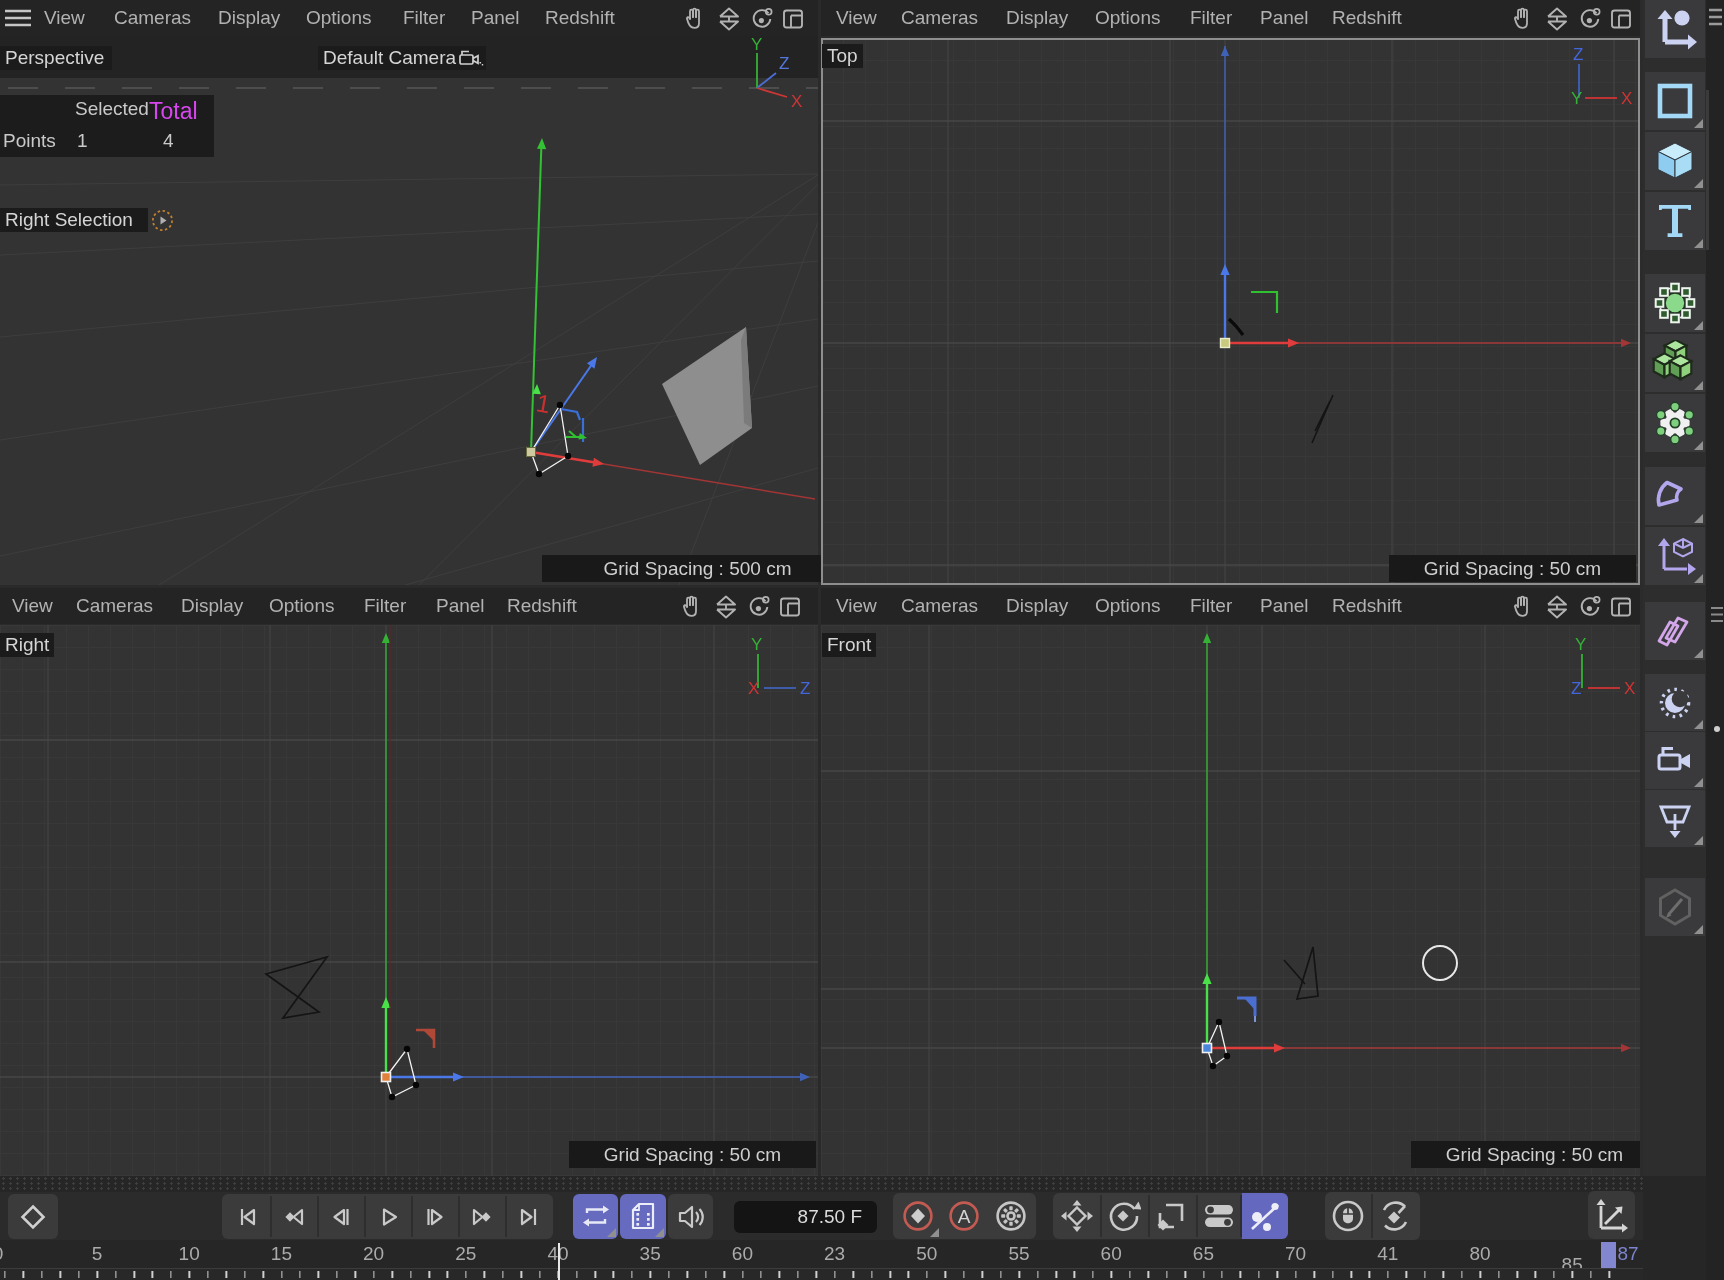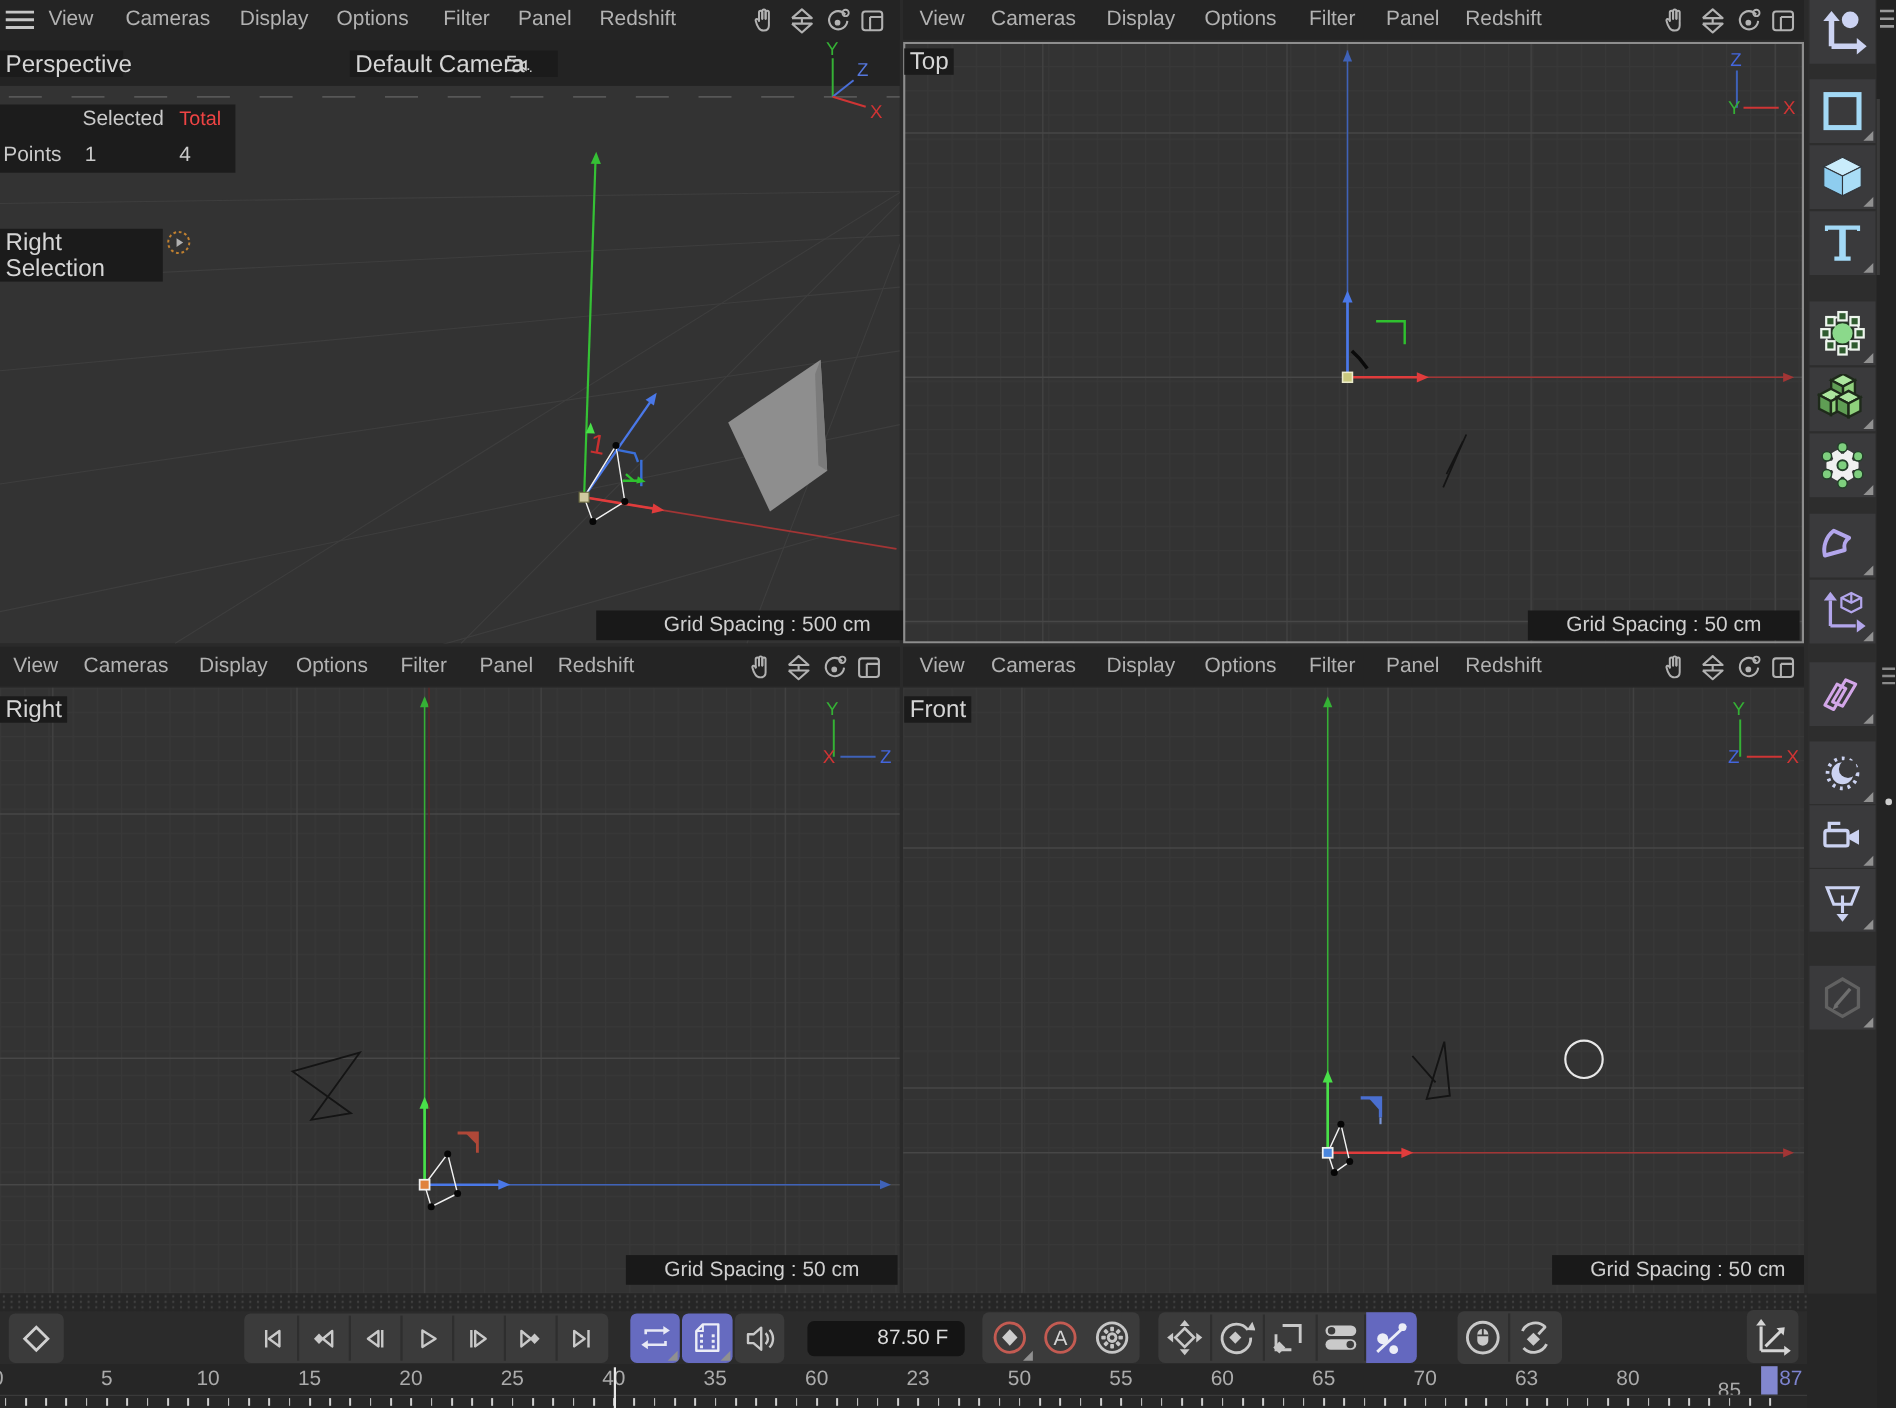--- a/index.html
+++ b/index.html
@@ -1,16 +1,16 @@
 <!DOCTYPE html>
 <html><head><meta charset="utf-8"><style>*{margin:0;padding:0;box-sizing:border-box}
 html,body{width:1724px;height:1280px;overflow:hidden;background:#2a2a2a;font-family:"Liberation Sans",sans-serif}
 .a{position:absolute}
 .mbar{position:absolute;left:0;width:100%;height:36px;background:#242424}
-.lab{position:absolute;background:#1b1b1b;color:#d5d5d5;font-size:22px;line-height:24px;padding:0 5px}
+.lab{position:absolute;background:#1b1b1b;color:#d5d5d5;font-size:19px;line-height:24px;padding:0 5px}
 .gsbox{position:absolute;background:#191919;color:#cfcfcf;font-size:19px;text-align:center;line-height:27px}
 .cell{position:absolute;left:1645px;width:60px;background:#3a3a3c}
 .cell svg{position:absolute;left:50%;top:50%;transform:translate(-50%,-50%)}
 .tri:after{content:"";position:absolute;right:2px;bottom:2px;border-style:solid;border-width:0 0 9px 9px;border-color:transparent transparent #909090 transparent}
 .tbtn{position:absolute;background:#3b3b3b;border-radius:6px}
 .num{position:absolute;top:0;transform:translateX(-50%);font-size:19px;color:#ababab}
 </style></head><body>
 
 <div id="root" class="a" style="width:1724px;height:1280px;background:#2a2a2a">
 <div class="a" style="left:0;top:0;width:1643px;height:1180px;background:#2a2a2a"></div>
@@ -97,21 +97,21 @@
         <circle cx="539" cy="396" r="3.2" fill="#060606"></circle>
         <rect x="526.5" y="369.5" width="9" height="9" fill="#cfc9a0" stroke="#6b6b40" stroke-width="1"></rect>
         <text x="537" y="334" fill="#c93030" font-size="25" font-family="Liberation Sans" transform="rotate(10 541 322)">1</text>
         <path d="M561 331L577 334L580 342" fill="none" stroke="#3a6fd8" stroke-width="2.2"></path>
         <path d="M583 340V364" stroke="#3a6fd8" stroke-width="2.2"></path>
         <path d="M566 359H584M569 353L576 359" fill="none" stroke="#2fc12f" stroke-width="2.2"></path>
         <path d="M0 0L-8 3.36V-3.36Z" transform="translate(587 360) rotate(12)" fill="#2fc12f"></path>
       </svg>
 <div class="a" style="left:0;top:95px;width:214px;height:62px;background:#1c1c1c"></div>
 <span class="a" style="left:75px;top:98px;font-size:19px;color:#c9c9c9">Selected</span>
-<span class="a" style="left:163px;top:98px;font-size:18px;color:#ef4444">Total</span>
+<span class="a" style="left:149px;top:98px;font-size:23px;color:#d946ef">Total</span>
 <span class="a" style="left:3px;top:130px;font-size:19px;color:#c9c9c9">Points</span>
 <span class="a" style="left:77px;top:130px;font-size:19px;color:#c9c9c9">1</span>
 <span class="a" style="left:163px;top:130px;font-size:19px;color:#c9c9c9">4</span>
 <div class="lab" style="left:0;top:208px;width:148px">Right Selection</div>
 <svg class="a" style="left:151px;top:209px" width="23" height="23" viewBox="0 0 23 23">
 <circle cx="11.5" cy="11.5" r="9.6" fill="none" stroke="#c08030" stroke-width="1.8" stroke-dasharray="2.5 2.5"></circle>
 <path d="M9.5 7.5l6 4-6 4z" fill="#b0b0b0"></path>
       </svg>
 <svg class="a" style="left:735px;top:38px" width="83" height="76" viewBox="0 0 83 76">
 <g stroke-width="1.8" fill="none">
@@ -721,21 +721,21 @@
 <span class="num" style="left:465.8px;top:3px">25</span>
 <span class="num" style="left:558.0px;top:3px">40</span>
 <span class="num" style="left:650.2px;top:3px">35</span>
 <span class="num" style="left:742.4px;top:3px">60</span>
 <span class="num" style="left:834.6px;top:3px">23</span>
 <span class="num" style="left:926.8px;top:3px">50</span>
 <span class="num" style="left:1019.0px;top:3px">55</span>
 <span class="num" style="left:1111.2px;top:3px">60</span>
 <span class="num" style="left:1203.4px;top:3px">65</span>
 <span class="num" style="left:1295.6px;top:3px">70</span>
-<span class="num" style="left:1387.8px;top:3px">63</span>
+<span class="num" style="left:1387.8px;top:3px">41</span>
 <span class="num" style="left:1480.0px;top:3px">80</span>
 <span class="num" style="left:1572.2px;top:14px">85</span>
 <span class="num" style="left:1628px;top:3px;color:#7d84cf">87</span>
 </div>
 <div class="a" style="left:1601px;top:1242px;width:15px;height:26px;background:#8287cf"></div>
 <div class="a" style="left:1606px;top:1268px;width:3px;height:12px;background:#8287cf"></div>
 <div class="a" style="left:0;top:1268px;width:1643px;height:12px;background:#282828;border-top:1px solid #3c3c3c"></div>
 <div class="a" style="left:0;top:1271px;width:1640px;height:7px;
 background:repeating-linear-gradient(to right,transparent 0px,transparent 16.94px,#cfcfcf 16.94px,#cfcfcf 18.44px);background-position:-12.64px 0"></div>
 <div class="a" style="left:558px;top:1243px;width:2px;height:37px;background:#e8e8e8"></div>

